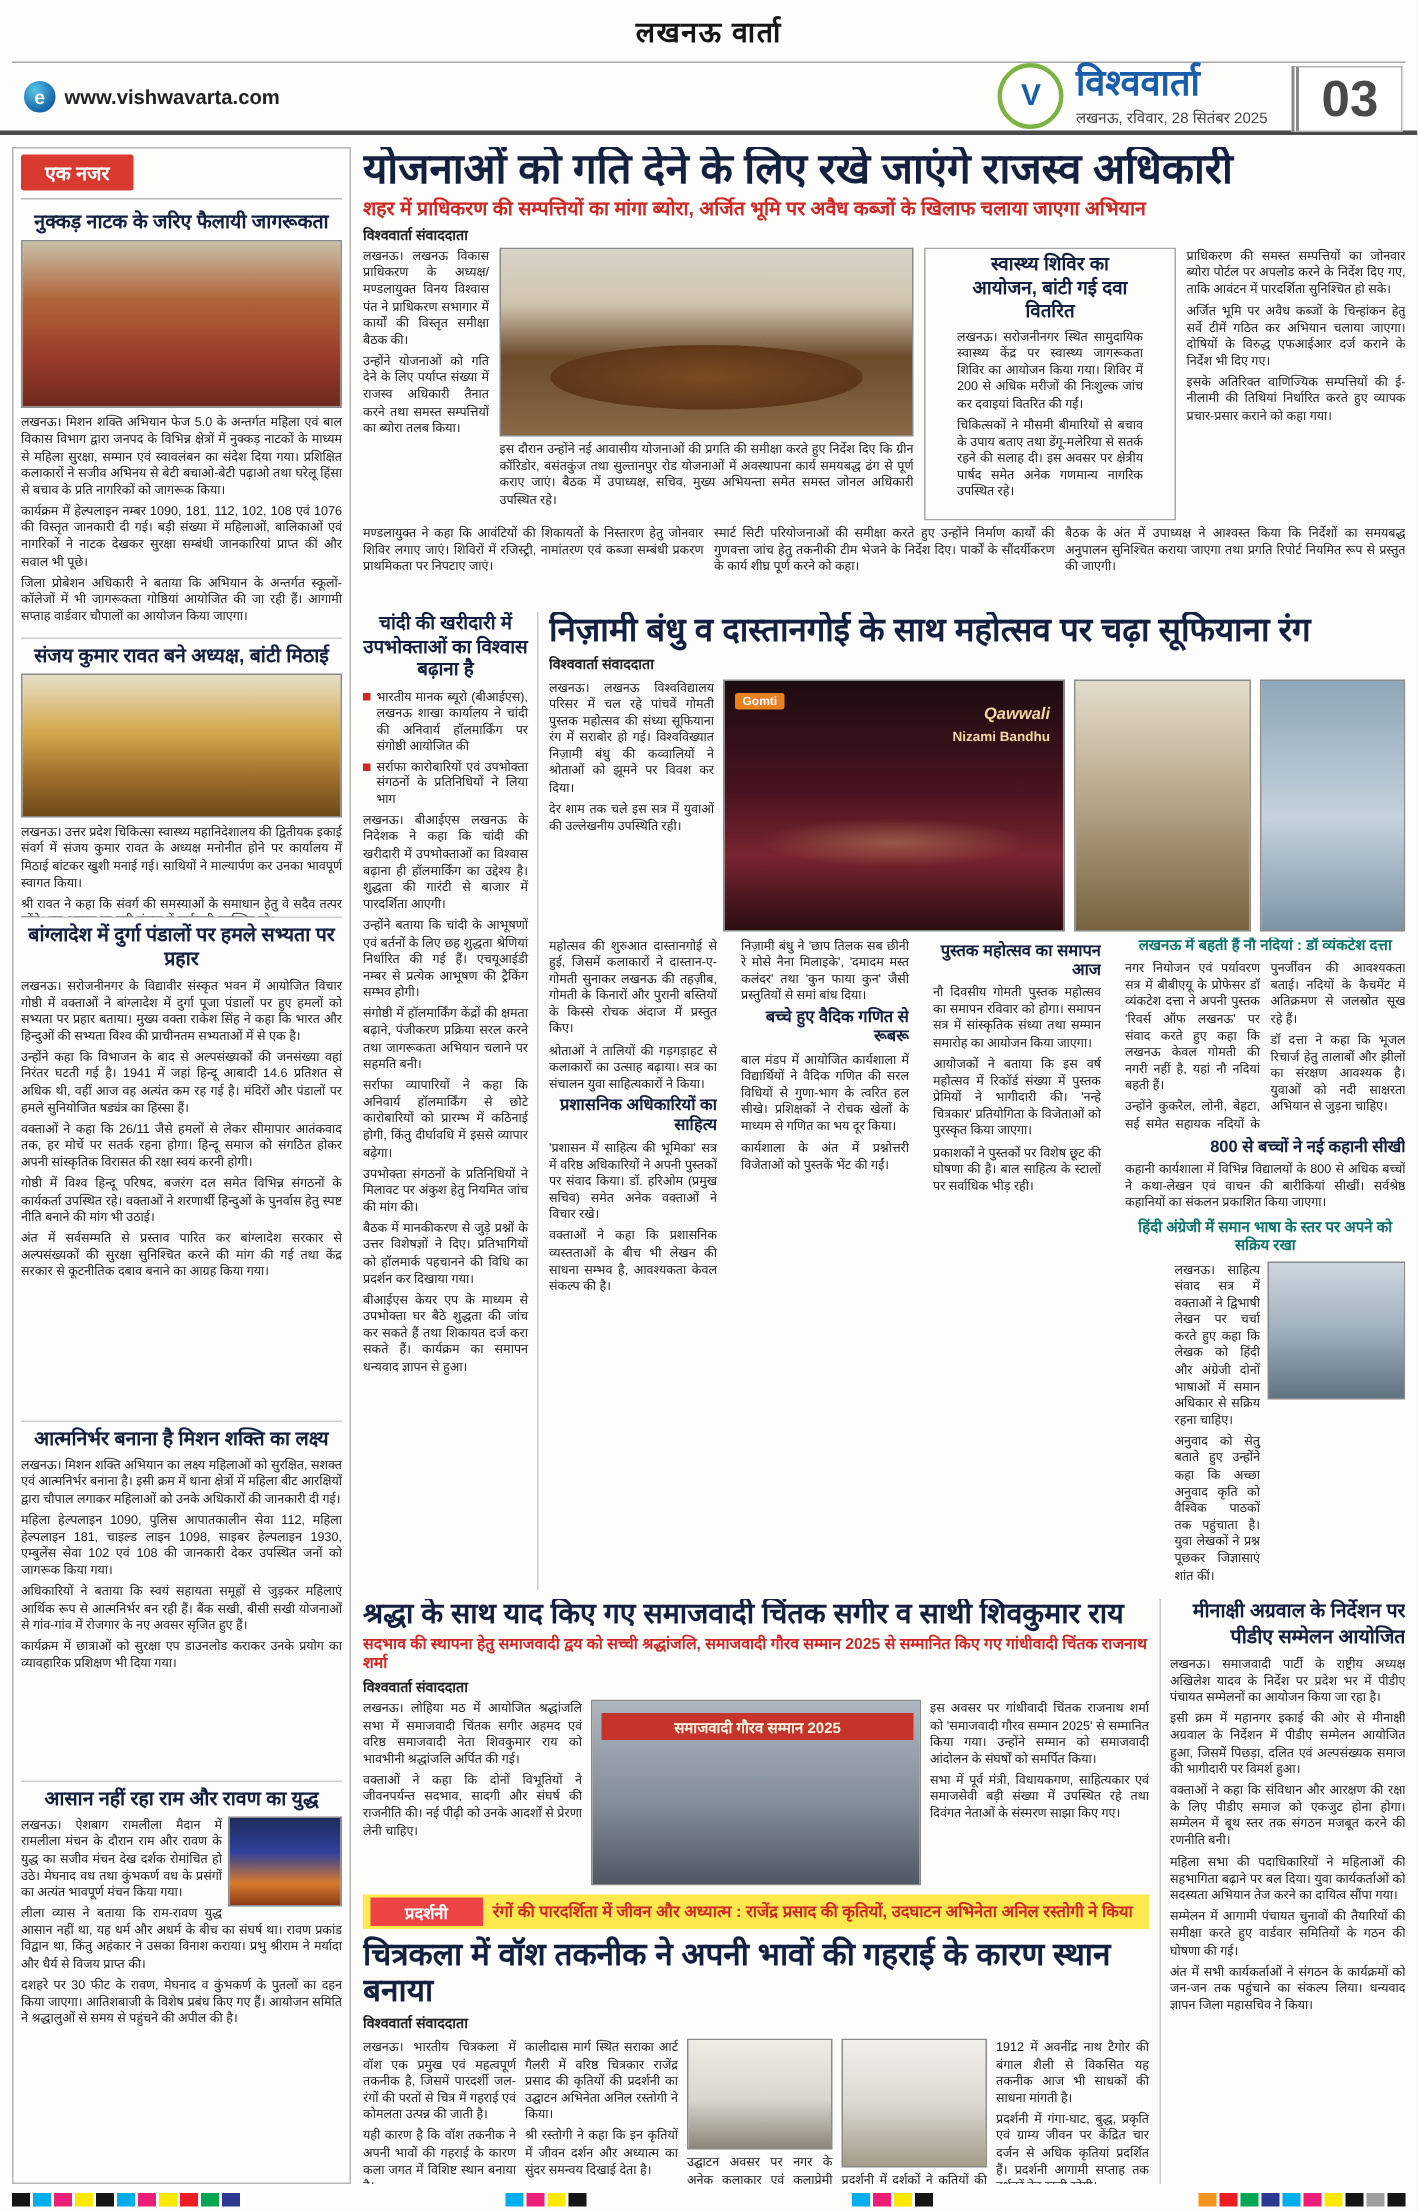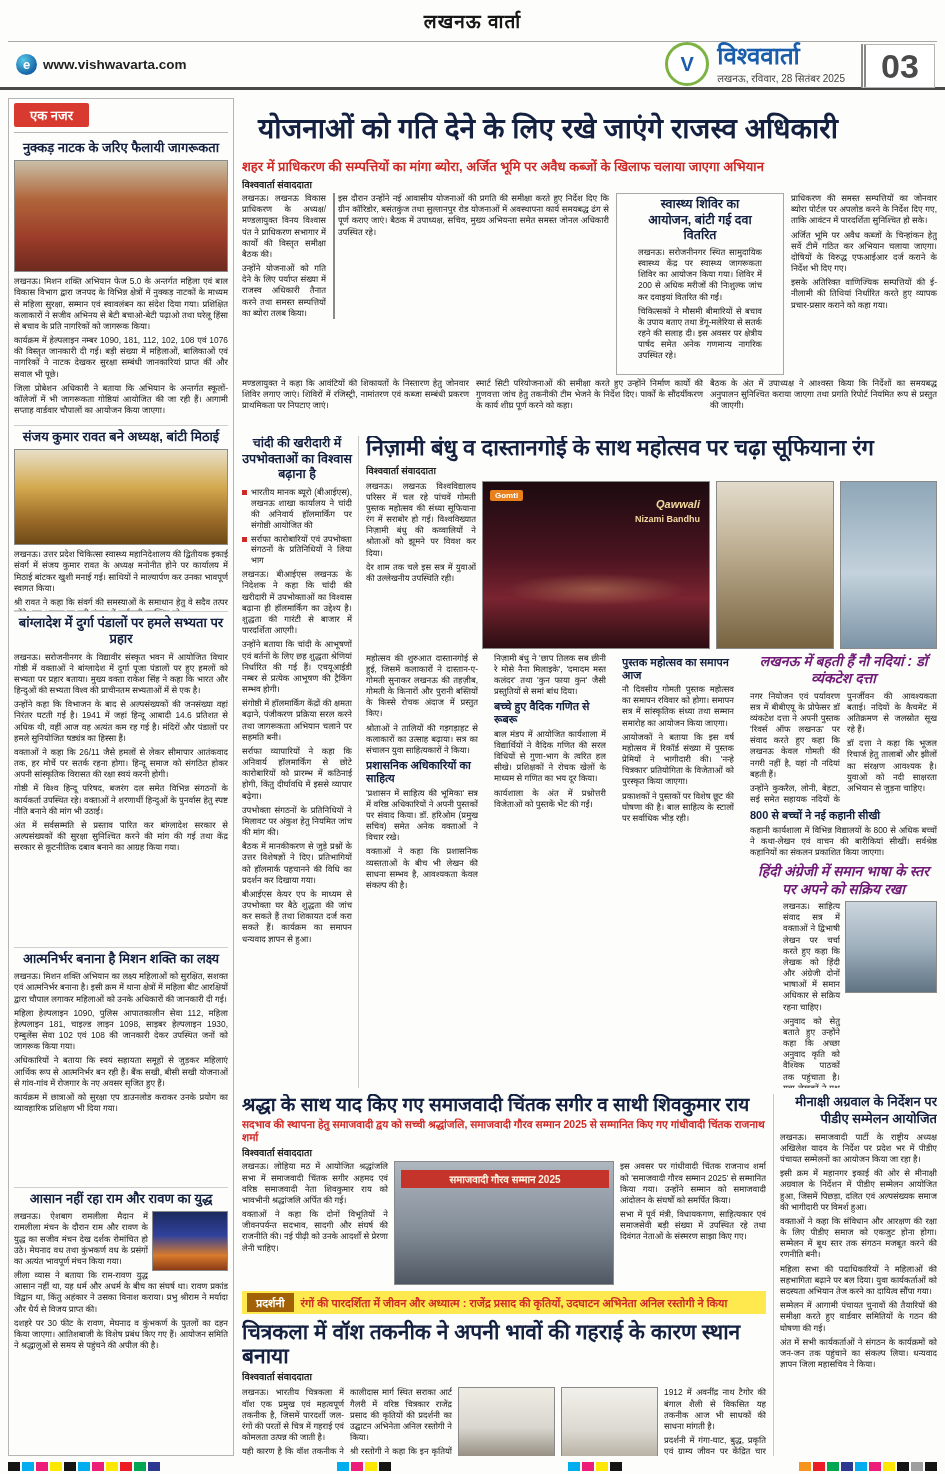--- a/index.html
+++ b/index.html
@@ -15,42 +15,42 @@
   .brand{position:absolute;right:100px;top:42px;display:flex;align-items:center;gap:8px;}
   .brand-logo{width:38px;height:38px;border-radius:50%;background:#fff;border:3px solid #7cb342;color:#1a5dab;
               font-size:20px;font-weight:bold;display:flex;align-items:center;justify-content:center;}
   .brand-name{color:#1a5dab;font-size:24px;font-weight:bold;line-height:1;}
   .brand-date{font-size:10px;color:#444;margin-top:3px;}
   .pageno{position:absolute;right:10px;top:44px;min-width:56px;height:42px;display:flex;align-items:center;justify-content:center;
           font-size:34px;font-weight:bold;color:#4a4a4a;border:1px solid #b5b5b5;border-left:5px double #8a8a8a;padding:0 6px;background:#fff;}
   
   .col p{font-size:8.4px;line-height:1.33;text-align:justify;margin:0 0 3px;}
   .byline{font-size:9.5px;font-weight:bold;color:#222;margin:3px 0 2px;}
-  .subhead{font-size:11px;font-weight:bold;color:#13203f;line-height:1.2;text-align:left;margin:3px 0 2px;}
+  .subhead{font-size:11px;font-weight:bold;color:#13203f;line-height:1.2;text-align:right;margin:3px 0 2px;}
   .photo{border:1px solid #8a8a8a;box-sizing:border-box;position:relative;}
   
   .sidebar{position:absolute;left:8px;top:98px;width:226px;height:1358px;border:1px solid #b5b5b5;
            padding:4px 5px;box-sizing:border-box;overflow:hidden;}
   .sb-tagline{border-bottom:1px solid #b5b5b5;padding-bottom:5px;margin-bottom:4px;}
   .sb-tag{display:inline-block;background:#d93a2f;color:#fff;font-weight:bold;font-size:13px;padding:3px 16px;border-radius:2px;}
   .sb-item{padding:3px 0 5px;border-bottom:1px solid #cfcfcf;overflow:hidden;box-sizing:border-box;}
   .sb-item:last-child{border-bottom:none;}
   .sb-headline{font-size:13px;font-weight:bold;color:#13203f;text-align:center;line-height:1.25;margin:0 0 4px;}
   .sb-photo{width:100%;height:112px;margin-bottom:4px;}
   .ph-street{background:linear-gradient(180deg,#c9bfa8 0%,#b0653a 35%,#9b3c2a 70%,#6e2a1e 100%);}
   .ph-garland{background:linear-gradient(180deg,#e8dfc8 0%,#d3a94e 40%,#9a6a28 75%,#6e4a18 100%);height:96px;}
   .effigy{float:right;width:74px;height:58px;margin:0 0 3px 4px;border:1px solid #8a8a8a;
           background:linear-gradient(180deg,#1d2a5e 0%,#30419c 40%,#d87b2c 75%,#8c3b17 100%);}
   
   .main{position:absolute;left:242px;top:98px;width:695px;height:1358px;overflow:hidden;}
-  .lead-headline{font-size:28px;font-weight:bold;color:#13203f;line-height:1.05;margin:16px;}
+  .lead-headline{font-size:28px;font-weight:bold;color:#13203f;line-height:1.05;margin:0;}
   .lead-subhead{font-size:13px;font-weight:bold;color:#cf2a26;margin-top:4px;line-height:1.2;}
   .lead-content{display:flex;gap:7px;height:182px;overflow:hidden;margin-top:2px;}
   .colA{width:84px;}
-  .lead-mid{width:276px;display:flex;flex-direction:row;gap:3px;}
+  .lead-mid{width:276px;display:flex;flex-direction:column;gap:3px;}
   .ph-meeting{height:126px;background:linear-gradient(180deg,#d8d3c8 0%,#cfc4ae 30%,#6b4a2a 58%,#8a6a45 100%);}
   .ph-meeting::after{content:"";position:absolute;left:12%;right:12%;top:52%;height:34%;border-radius:50%;
                      background:radial-gradient(ellipse at center,#7a4a22,#5a3518 80%);}
   .lead-mid .col{flex:1;overflow:hidden;}
   .health-box{width:168px;border:1px solid #a8a8a8;padding:3px 21px;box-sizing:border-box;overflow:hidden;}
   .health-box h3{font-size:12.5px;color:#13203f;text-align:center;margin:0 0 3px;line-height:1.25;}
   .colD{flex:1;}
   .lead-bottom{display:flex;gap:7px;height:52px;overflow:hidden;margin-top:3px;}
   .bcol{flex:1;}
   
@@ -68,40 +68,40 @@
   .ph-stage::after{content:"";position:absolute;left:10%;top:55%;width:80%;height:20%;
                    background:radial-gradient(ellipse,#e8c27a55,#0000 70%);}
   .stage-logo{position:absolute;left:7px;top:8px;background:#e8801e;color:#fff;font-size:8px;font-weight:bold;padding:1px 5px;border-radius:2px;}
   .stage-l1{position:absolute;right:9px;top:16px;color:#f3d9a0;font-size:11px;font-weight:bold;font-style:italic;}
   .stage-l2{position:absolute;right:9px;top:32px;color:#f3d9a0;font-size:9px;font-weight:bold;}
   .ph-audience{width:118px;flex:none;background:linear-gradient(180deg,#e3dccb 0%,#b9a98c 45%,#77633f 100%);}
   .ph-speaker{flex:1;background:linear-gradient(180deg,#8fa7b8 0%,#c3d2dc 55%,#7d94a6 100%);}
   .niz-row2{display:flex;gap:16px;flex:1;margin-top:4px;overflow:hidden;}
   .niz-col{width:112px;flex:none;overflow:hidden;}
   .niz-right{flex:1;overflow:hidden;}
-  .rivers h4,.bilingual h4{font-size:14px;color:#701a75;margin:0 0 3px;line-height:1.25;text-align:center;font-style:italic;}
+  .rivers h4,.bilingual h4{font-size:10px;color:#0f766e;margin:0 0 3px;line-height:1.25;text-align:center;}
   .rivers-body{column-count:2;column-gap:7px;}
   .blk800{margin-top:4px;}
   .bilingual{margin-top:5px;}
   .bilingual-row{display:flex;gap:5px;}
   .bilingual-row .col{flex:1;margin-left:33px;}
   .ph-bilingual{width:92px;height:92px;flex:none;background:linear-gradient(180deg,#cdd6de 0%,#9fb0bd 50%,#5f7382 100%);}
   
   .main-lower{display:flex;gap:7px;margin-top:6px;height:404px;overflow:hidden;}
   .lower-left{width:524px;flex:none;display:flex;flex-direction:column;overflow:hidden;}
   .mem-headline{font-size:19px;font-weight:bold;color:#13203f;line-height:1.12;margin:0;}
   .mem-subhead{font-size:10.5px;font-weight:bold;color:#cf2a26;margin-top:3px;line-height:1.2;}
   .mem-content{display:flex;gap:6px;height:124px;margin-top:2px;overflow:hidden;}
   .mem-colA{width:146px;flex:none;}
   .ph-award{width:220px;flex:none;background:linear-gradient(180deg,#aeb6bf 0%,#848e99 55%,#4f5862 100%);}
   .award-banner{position:absolute;top:8px;left:6px;right:4px;background:#c5342b;color:#fff4e0;font-size:10px;
                 font-weight:bold;text-align:center;padding:2px 0;}
   .mem-colB{flex:1;}
   .exh-banner{display:flex;align-items:center;gap:7px;background:#ffe94f;margin-top:6px;padding:2px 5px;}
-  .exh-tag{background:#a16207;color:#fff;font-weight:bold;font-size:11px;padding:2px 9px;flex:none;}
+  .exh-tag{background:#ef4444;color:#fff;font-weight:bold;font-size:11px;padding:2px 23px;flex:none;}
   .exh-text{color:#cf2a26;font-weight:bold;font-size:11px;line-height:1.15;}
   .wash-headline{font-size:21px;font-weight:bold;color:#13203f;line-height:1.12;margin:6px 0 0;}
   .wash-content{display:flex;gap:6px;flex:1;margin-top:2px;overflow:hidden;}
   .wash-col{width:102px;flex:none;}
   .wash-phcol{width:97px;flex:none;display:flex;flex-direction:column;gap:3px;}
   .wash-phcol p{font-size:8.4px;line-height:1.33;text-align:justify;margin:0;}
   .ph-g1{height:106px;background:linear-gradient(180deg,#efece4 0%,#d9d6cf 55%,#8d8678 100%);}
   .ph-g2{height:106px;background:linear-gradient(180deg,#f2f0ea 0%,#dcd9d2 50%,#a39a88 100%);}
   .wash-colend{flex:1;}
   .lower-right{flex:1;border-left:1px solid #c9c9c9;padding-left:6px;overflow:hidden;}

